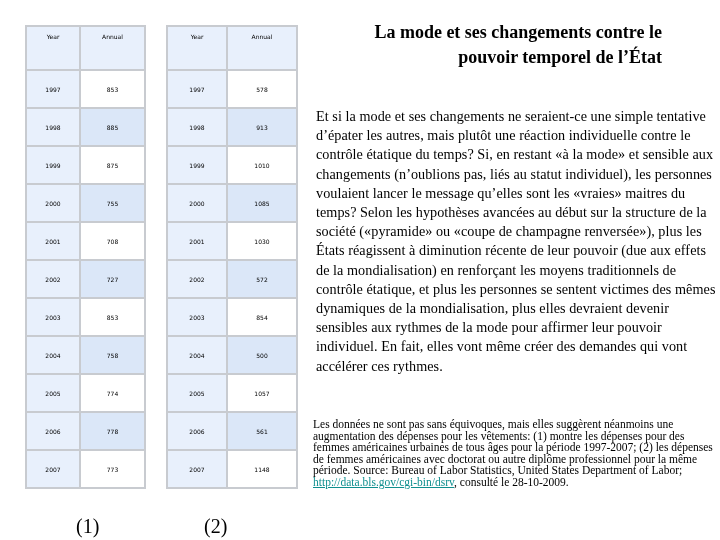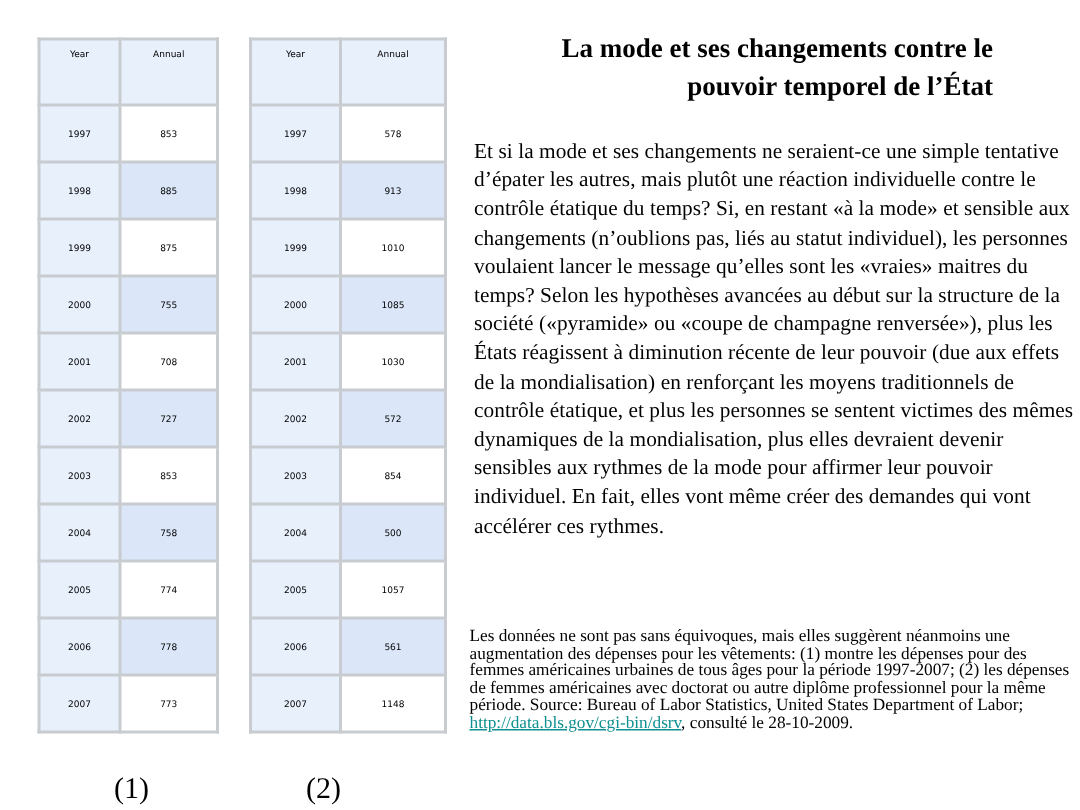--- a/index.html
+++ b/index.html
@@ -10,21 +10,21 @@
   .tbl td.yr { background:#e8f0fc; }
   .tbl tr.odd td.val { background:#ffffff; }
   .tbl tr.even td.val { background:#dbe7f8; }
   #t1 { left:25px; }
   #t1 td.yr { width:52px; } #t1 td.val { width:63px; }
   #t2 { left:166px; }
   #t2 td.yr { width:58px; } #t2 td.val { width:68px; }
   .caption { position:absolute; top:515px; font-size:20px; font-family:"Liberation Serif", serif; }
   #cap1 { left:76px; } #cap2 { left:204px; }
   .title { position:absolute; left:322px; top:20px; width:340px; text-align:right; font-weight:bold; font-size:18px; line-height:25px; font-family:"Liberation Serif", serif; }
-  .body-text { position:absolute; left:316px; top:92px; width:404px; font-size:14.2px; line-height:19.2px; font-family:"Liberation Serif", serif; letter-spacing:0.05px; }
+  .body-text { position:absolute; left:316px; top:107px; width:404px; font-size:14.2px; line-height:19.2px; font-family:"Liberation Serif", serif; letter-spacing:0.05px; }
   .note { position:absolute; left:313px; top:419px; width:405px; font-size:11.5px; line-height:11.6px; font-family:"Liberation Serif", serif; }
   .note a { color:#0f8f8f; text-decoration:underline; }
 </style>
 </head>
 <body>
 
 <table class="tbl" id="t1">
     <tbody>
       <tr class="hdr">
         <td class="yr">Year</td>

